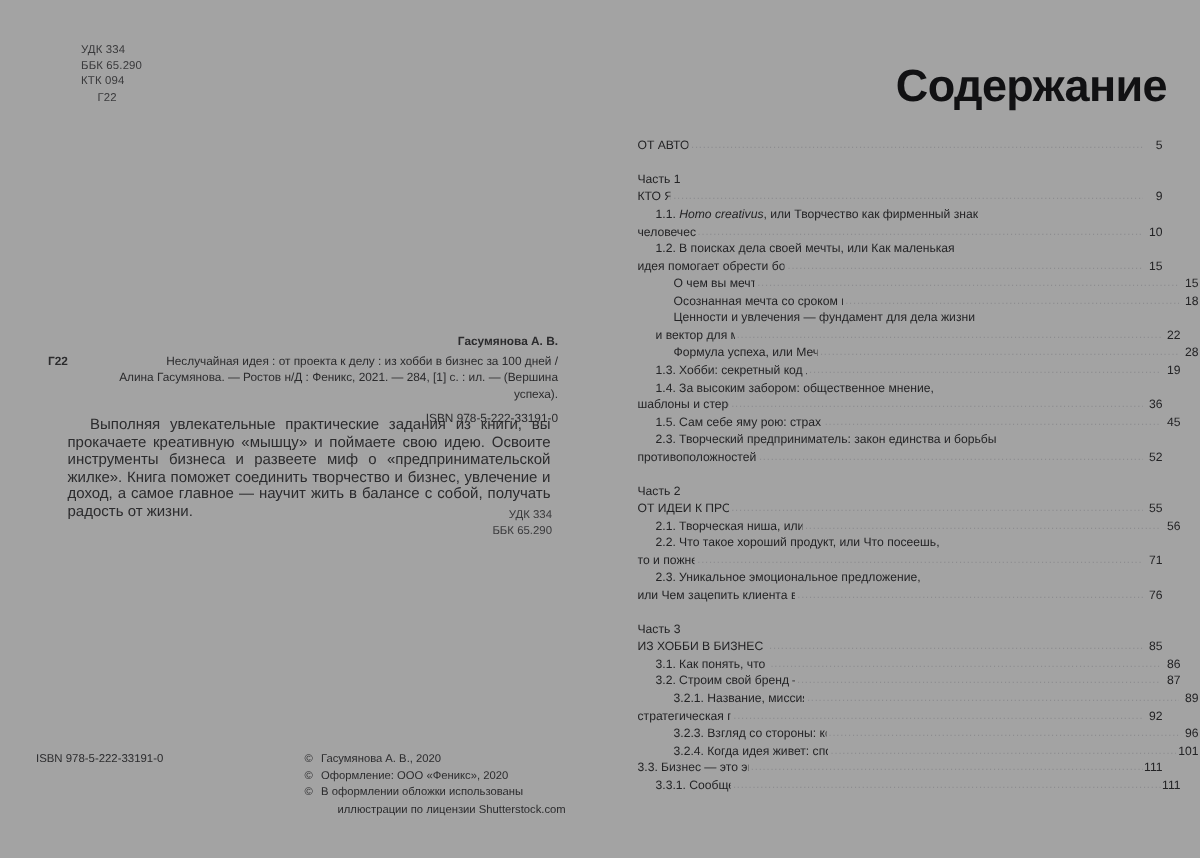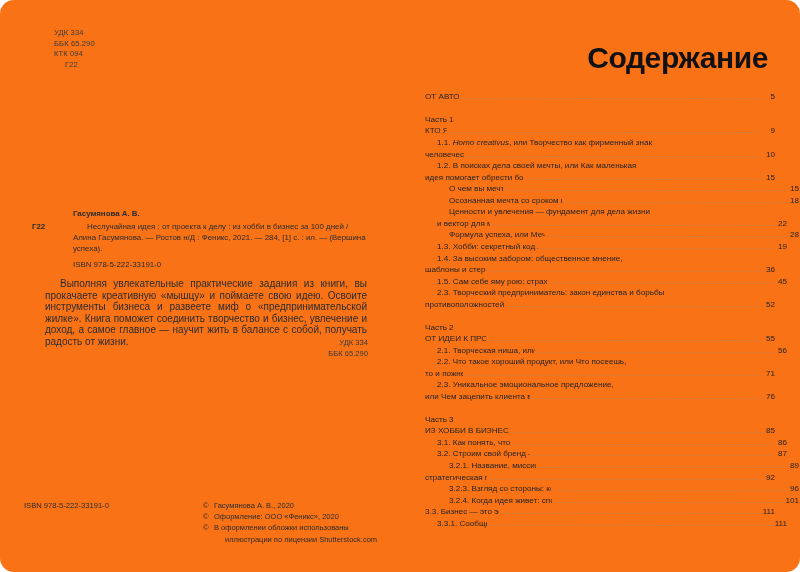--- a/index.html
+++ b/index.html
@@ -13,22 +13,21 @@
     font-family: "Liberation Sans", sans-serif;
     color: #231f20;
     overflow: hidden;
     position: relative;
   }
   .spread {
     width: 800px;
     height: 572px;
     display: flex;
     position: relative;
-    background: #f97316;
-    border-radius: 14px;
+    background: #a3a3a3;
   }
 
   
   .page-left {
     width: 400px;
     height: 572px;
     position: relative;
     box-sizing: border-box;
     padding: 0;
   }
@@ -41,25 +40,26 @@
     line-height: 10.6px;
     color: #3a3a3c;
     letter-spacing: 0.1px;
   }
   .udk-block div { white-space: nowrap; }
   .udk-block .indent { padding-left: 11px; }
 
   .biblio {
     position: absolute;
     left: 32px;
-    top: 208px;
+    top: 222px;
     width: 340px;
     font-size: 7.9px;
     line-height: 11.3px;
     color: #2b2b2d;
+    text-align: right;
   }
   .biblio .author-line {
     font-weight: bold;
     margin-left: 41px;
     margin-bottom: 1.5px;
   }
   .biblio .desc-wrap {
     position: relative;
     padding-left: 41px;
   }
@@ -132,21 +132,21 @@
   
   .page-right {
     width: 400px;
     height: 572px;
     position: relative;
     box-sizing: border-box;
   }
 
   .toc-title {
     position: absolute;
-    right: 32px;
+    right: 22px;
     top: 43px;
     font-size: 30px;
     font-weight: bold;
     letter-spacing: -0.4px;
     color: #111113;
     line-height: 1;
     text-align: right;
   }
 
   .toc {

